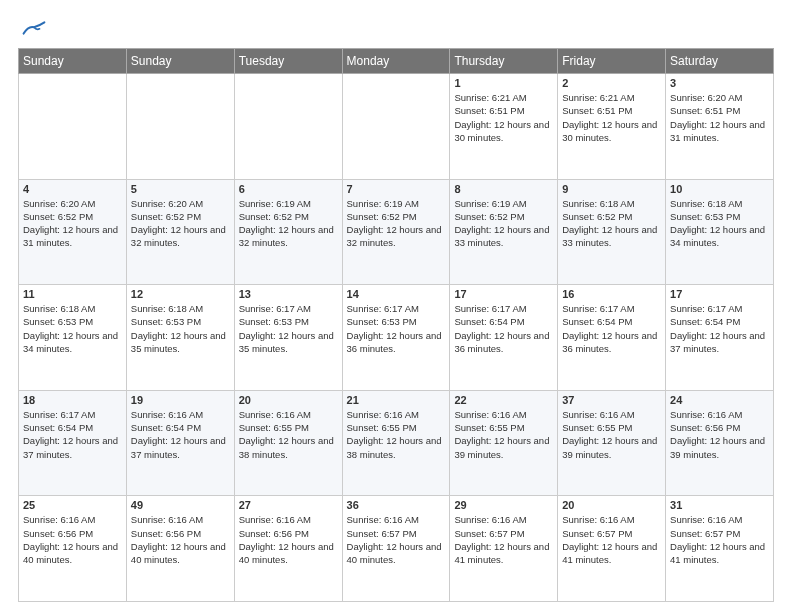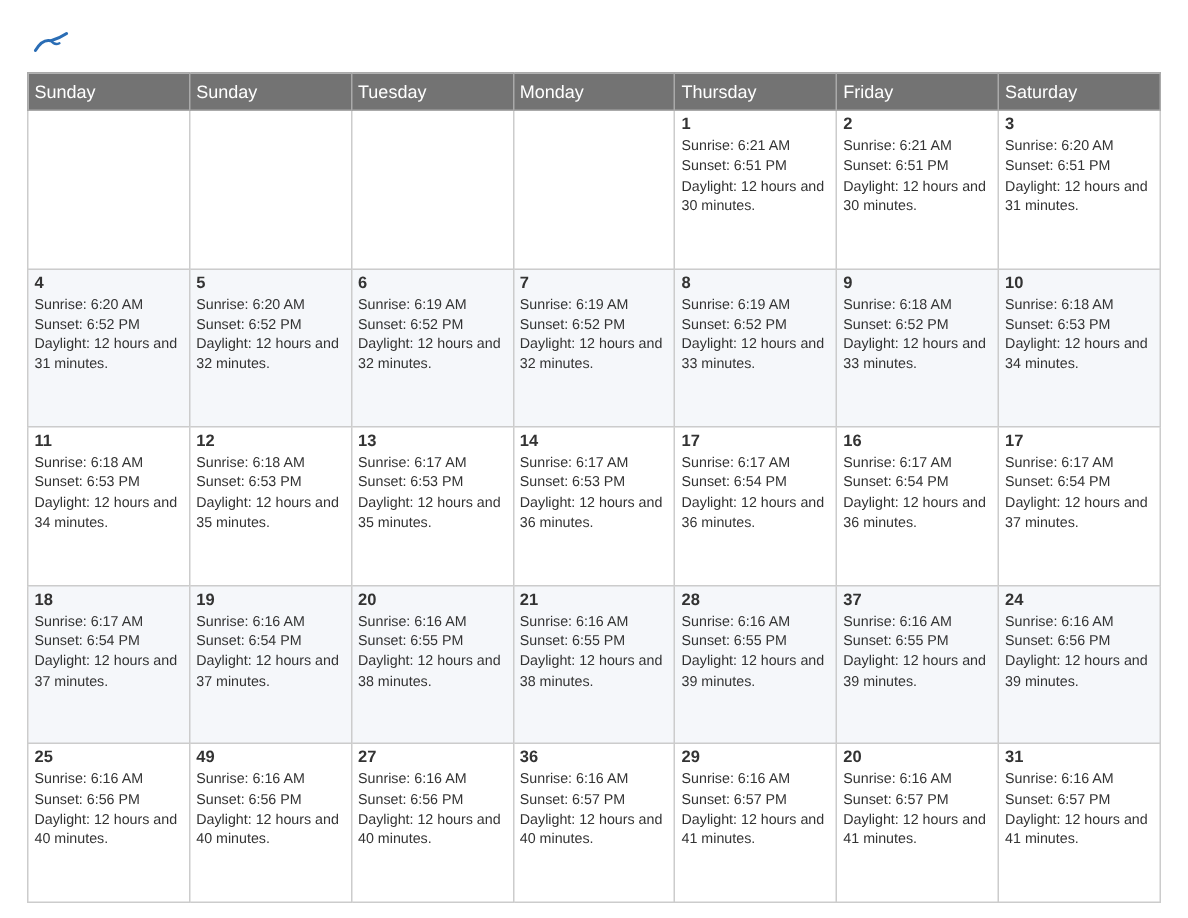--- a/index.html
+++ b/index.html
@@ -270,21 +270,21 @@
 Sunset: 6:55 PM
 Daylight: 12 hours and 38 minutes.</div>
           </td>
           <td>
             <span class="day-num">21</span>
             <div class="day-info" style="white-space: pre-line;">Sunrise: 6:16 AM
 Sunset: 6:55 PM
 Daylight: 12 hours and 38 minutes.</div>
           </td>
           <td>
-            <span class="day-num">28</span>
+            <span class="day-num">22</span>
             <div class="day-info" style="white-space: pre-line;">Sunrise: 6:16 AM
 Sunset: 6:55 PM
 Daylight: 12 hours and 39 minutes.</div>
           </td>
           <td>
             <span class="day-num">37</span>
             <div class="day-info" style="white-space: pre-line;">Sunrise: 6:16 AM
 Sunset: 6:55 PM
 Daylight: 12 hours and 39 minutes.</div>
           </td>

